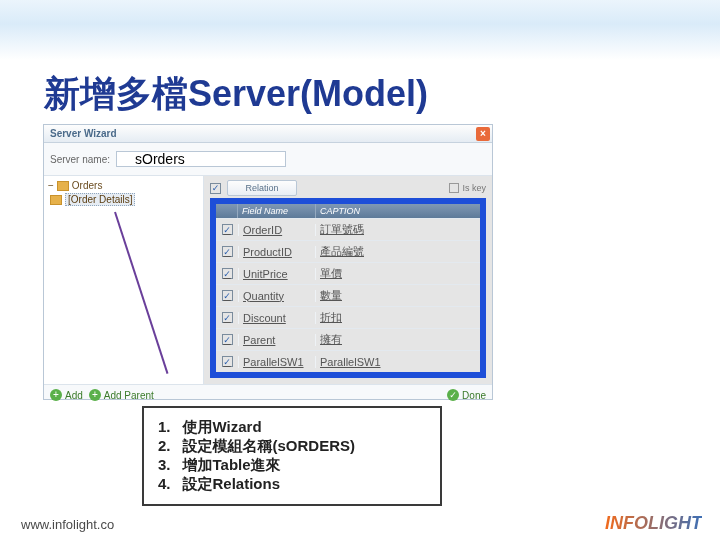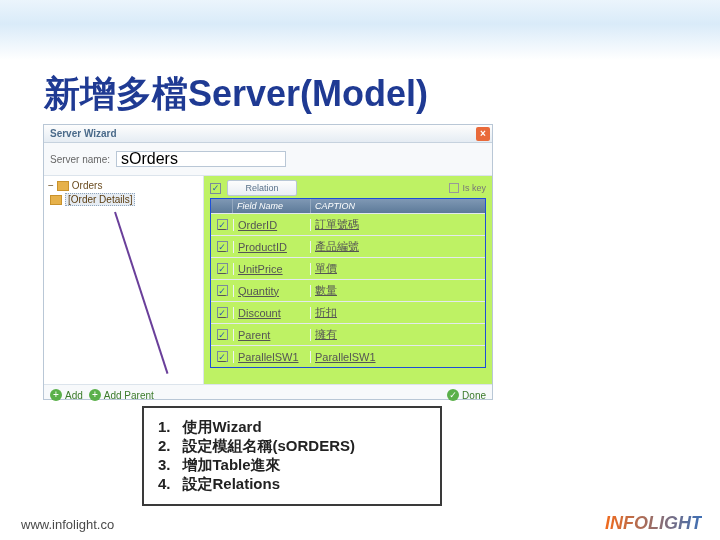--- a/index.html
+++ b/index.html
@@ -45,21 +45,21 @@
   }
   .name-row {
     display: flex; align-items: center;
     padding: 8px 6px;
     gap: 6px;
   }
   .name-row label { font-size: 10px; color: #666; }
   .name-row input {
     width: 170px; height: 16px;
     border: 1px solid #b9c7d6;
-    font-size: 16px; padding: 0 4px;
+    font-size: 14px; padding: 0 18px;
   }
   .body {
     display: flex;
     height: 210px;
     border-top: 1px solid #dce4ec;
     border-bottom: 1px solid #dce4ec;
   }
   .tree {
     width: 160px;
     background: #fff;
@@ -72,31 +72,31 @@
     font-size: 10px; color: #6a4c20;
     margin-bottom: 2px;
   }
   .tree-item.child { margin-left: 2px; color:#5a3c10;}
   .folder-icon { width:12px;height:10px;background:#e6b14a;border:1px solid #c9922b;}
   .sel { background:#e6ecf3; border:1px dotted #8fa6bd; padding:0 2px;}
   .annot-line {
     position:absolute; left:70px; top:36px; width:1px; height:170px;
     border-left:2px solid #6a3f9a; transform:rotate(-18deg); transform-origin:top;
   }
-  .rightpane { flex:1; background:#bef264; padding:4px 6px; }
+  .rightpane { flex:1; background:#e5e5e5; padding:4px 6px; }
   .relation-row { display:flex; align-items:center; gap:6px; margin-bottom:2px;}
   .relation-btn {
     width:70px; height:16px; font-size:9px;
     background:linear-gradient(#fdfdfd,#e9eef4);
     border:1px solid #b9c7d6; border-radius:2px;
     display:flex;align-items:center;justify-content:center;color:#5a728a;
   }
   .iskey { margin-left:auto; display:flex; align-items:flex-start; gap:3px; font-size:9px; color:#777;}
   .iskey-box{width:10px;height:10px;border:1px solid #999;}
-  .grid { border:1px solid #1d4ed8; }
+  .grid { border:6px solid #1d4ed8; }
   .grid-head {
     display:flex; background:linear-gradient(#7f98b4,#5d7a99);
     color:#fff; font-size:9px; font-style:italic;
   }
   .grid-head .c1{width:22px;border-right:1px solid #94a9c0;}
   .grid-head .c2{width:78px;padding:2px 4px;border-right:1px solid #94a9c0;}
   .grid-head .c3{flex:1;padding:2px 4px;}
   .grid-row {
     display:flex; border-top:1px solid #e3e9ef; font-size:11px; color:#555;
     align-items:center; height:22px;text-decoration:underline;

